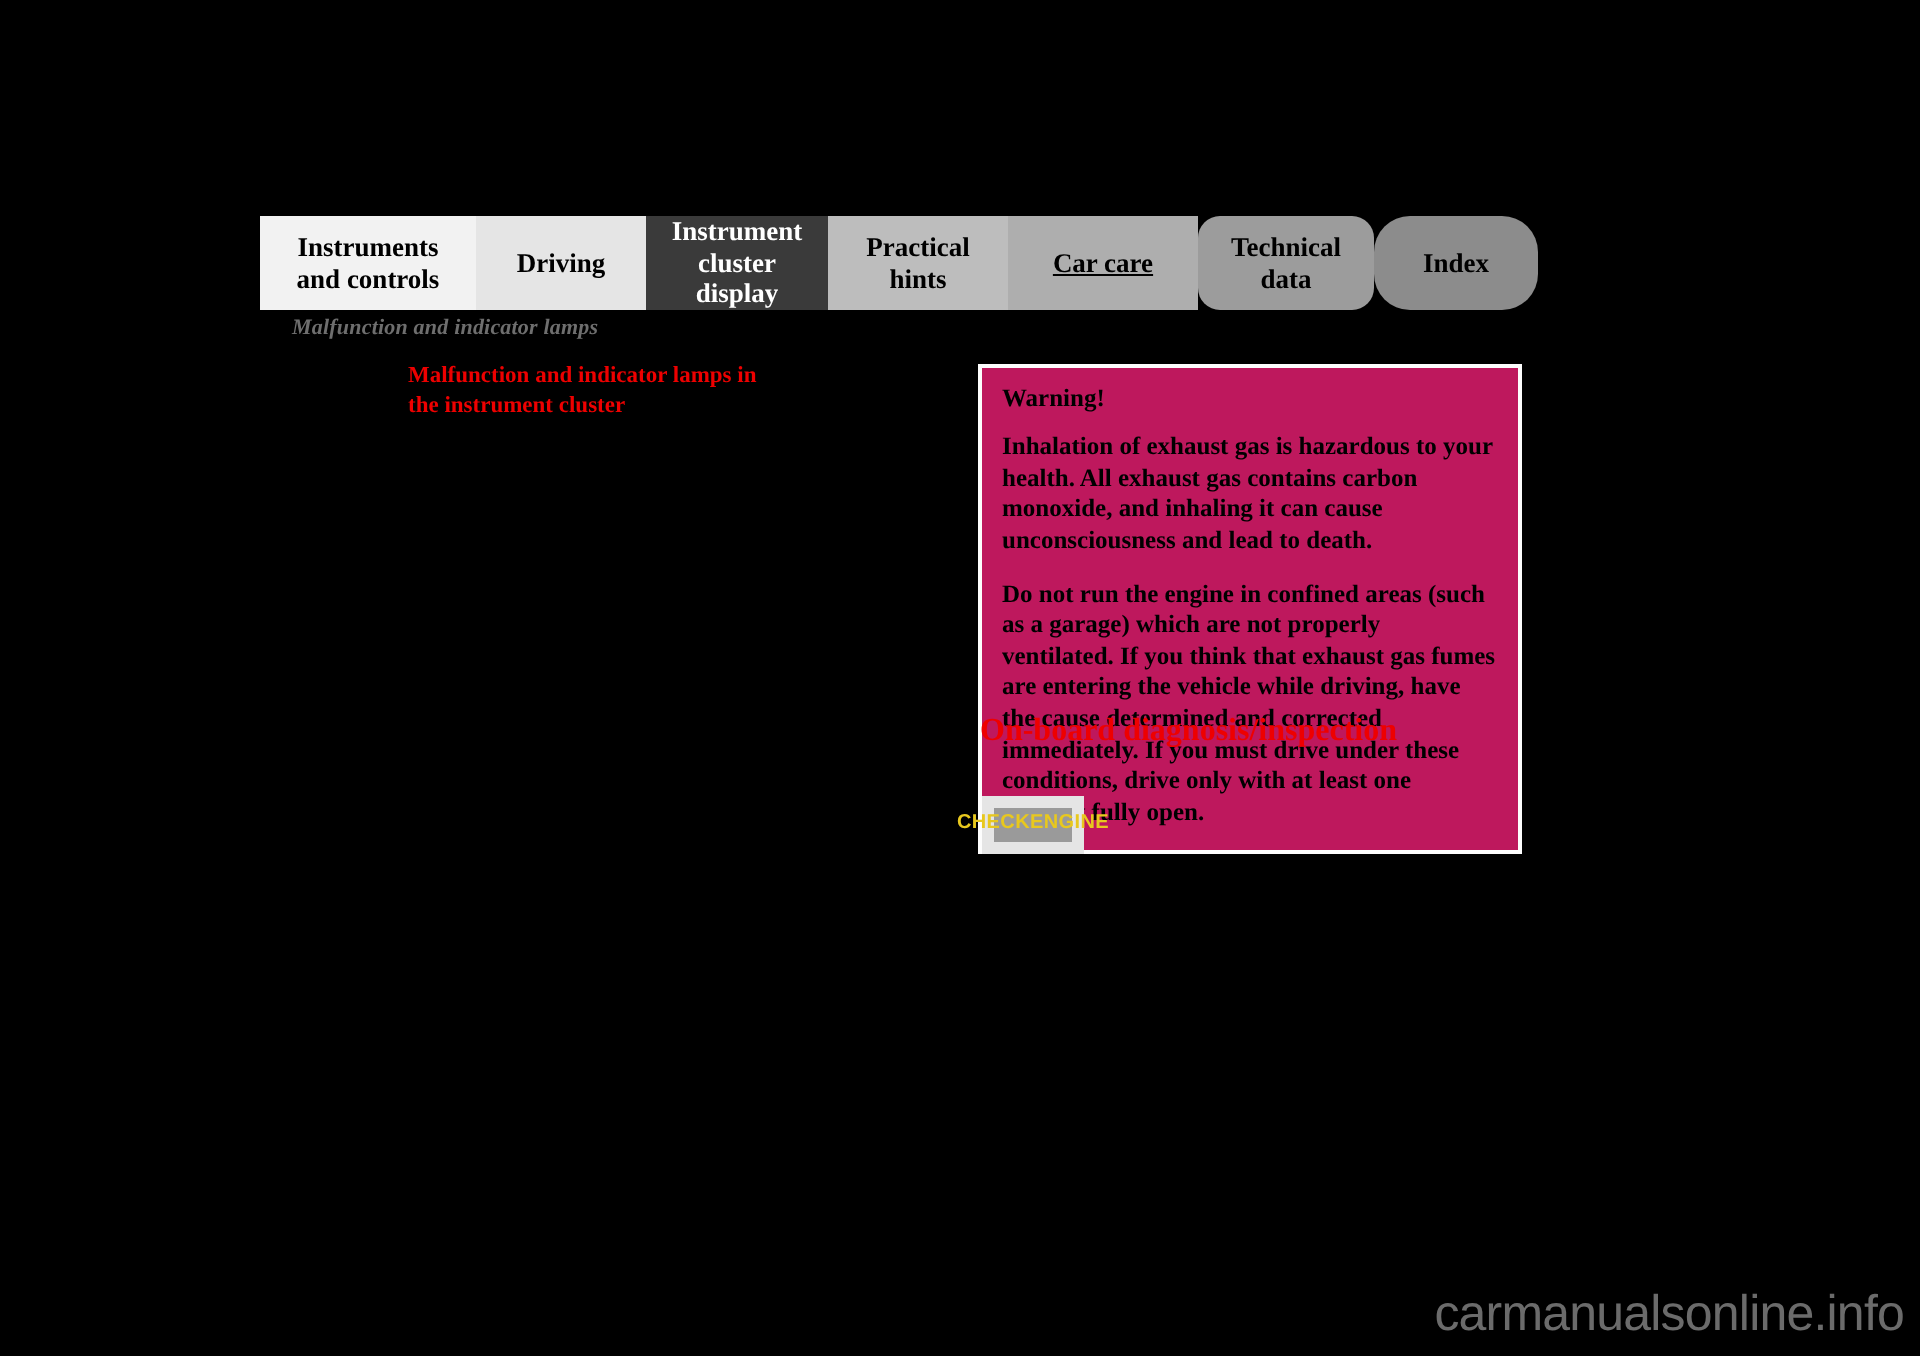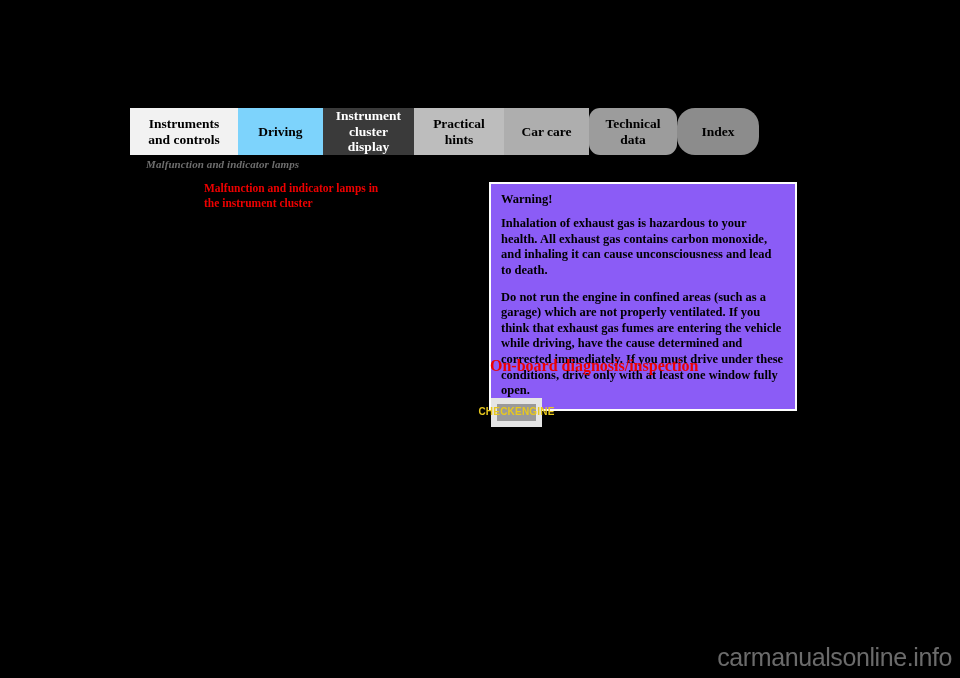--- a/index.html
+++ b/index.html
@@ -34,24 +34,24 @@
     font-weight: bold;
     font-size: 13.5px;
     line-height: 1.15;
     color: #000000;
     padding: 0 4px;
     box-sizing: border-box;
     white-space: pre-line;
   }
   .nav-tab.t0 { width: 108px;  background: #f2f2f2; }
   .nav-tab.t1 { width: 89px;  background: #e2e2e2; }
-  .nav-tab.t2 { width: 85px;  background: #7dd3fc; }
+  .nav-tab.t2 { width: 85px;  background: #e5e5e5; }
   .nav-tab.t3 { width: 91px;  background: #3a3a3a; color: #ffffff; }
   .nav-tab.t4 { width: 90px;  background: #bdbdbd; }
-  .nav-tab.t5 { width: 85px;  background: #aeaeae; }
+  .nav-tab.t5 { width: 95px;  background: #aeaeae; text-decoration: underline; }
   .nav-tab.t6 { width: 88px;  background: #9c9c9c; border-radius: 11px; }
   .nav-tab.t7 { width: 82px;  background: #8c8c8c; border-radius: 18px; }
 
   
   #content {
     position: absolute;
     left: 0;
     top: 0;
     width: 960px;
     height: 678px;
@@ -82,23 +82,23 @@
     font-size: 11.5px;
     line-height: 1.32;
     color: #ee0000;
   }
 
   
   #warning-box {
     position: absolute;
     left: 489px;
     top: 182px;
-    width: 308px;
+    width: 272px;
     box-sizing: border-box;
-    background: #8b5cf6;
+    background: #be185d;
     border: 2px solid #fdfdfd;
     padding: 8px 10px 10px 10px;
   }
   #warning-box .warn-title {
     font-family: "Liberation Serif", serif;
     font-weight: bold;
     font-size: 12.5px;
     color: #000000;
     margin: 0 0 9px 0;
   }

